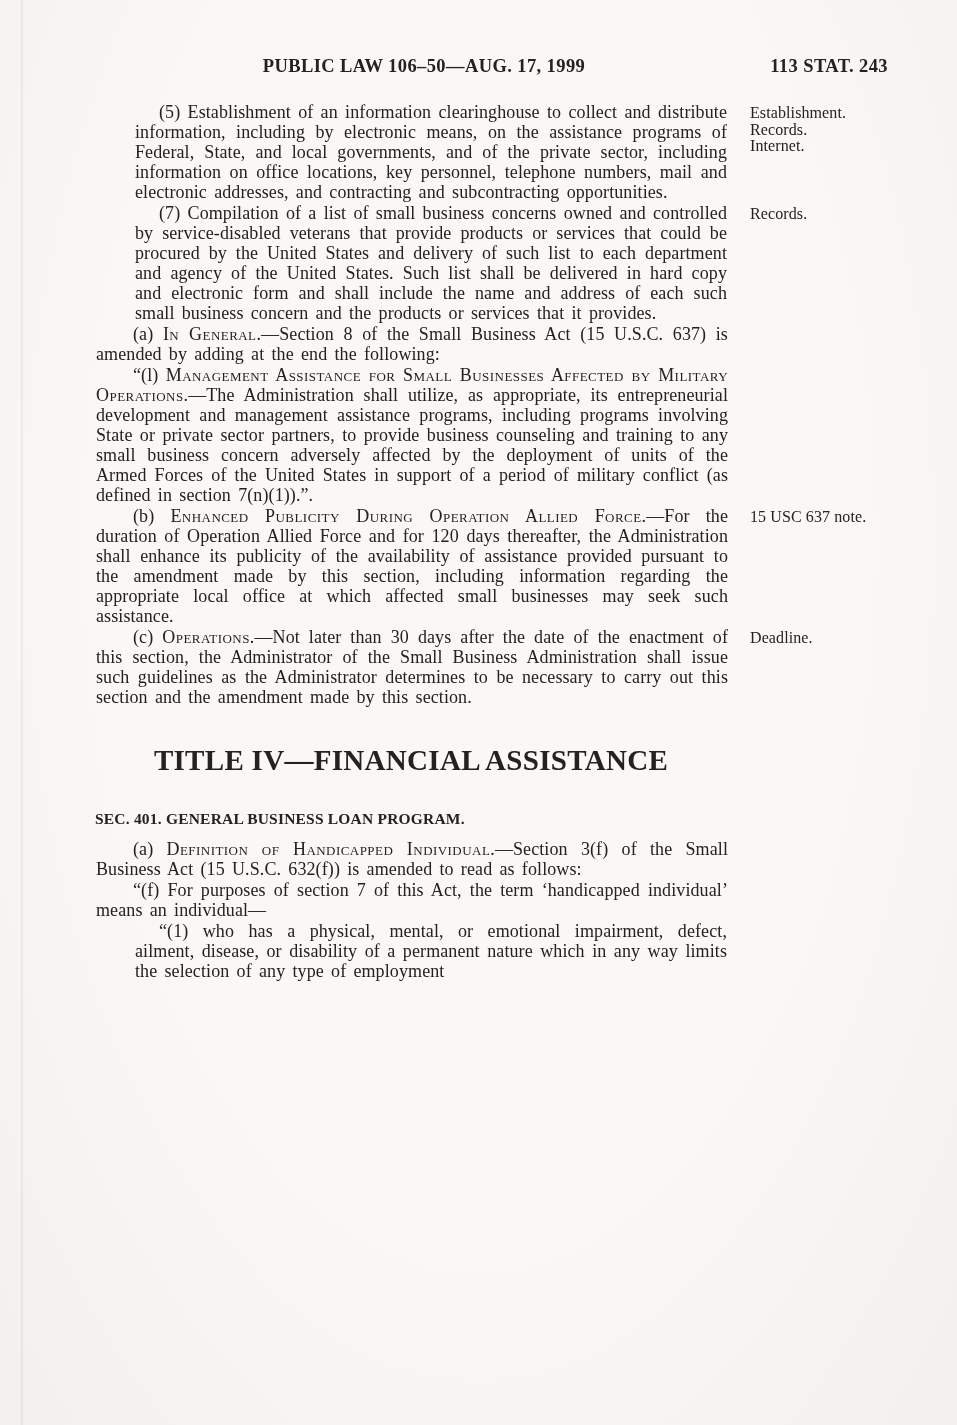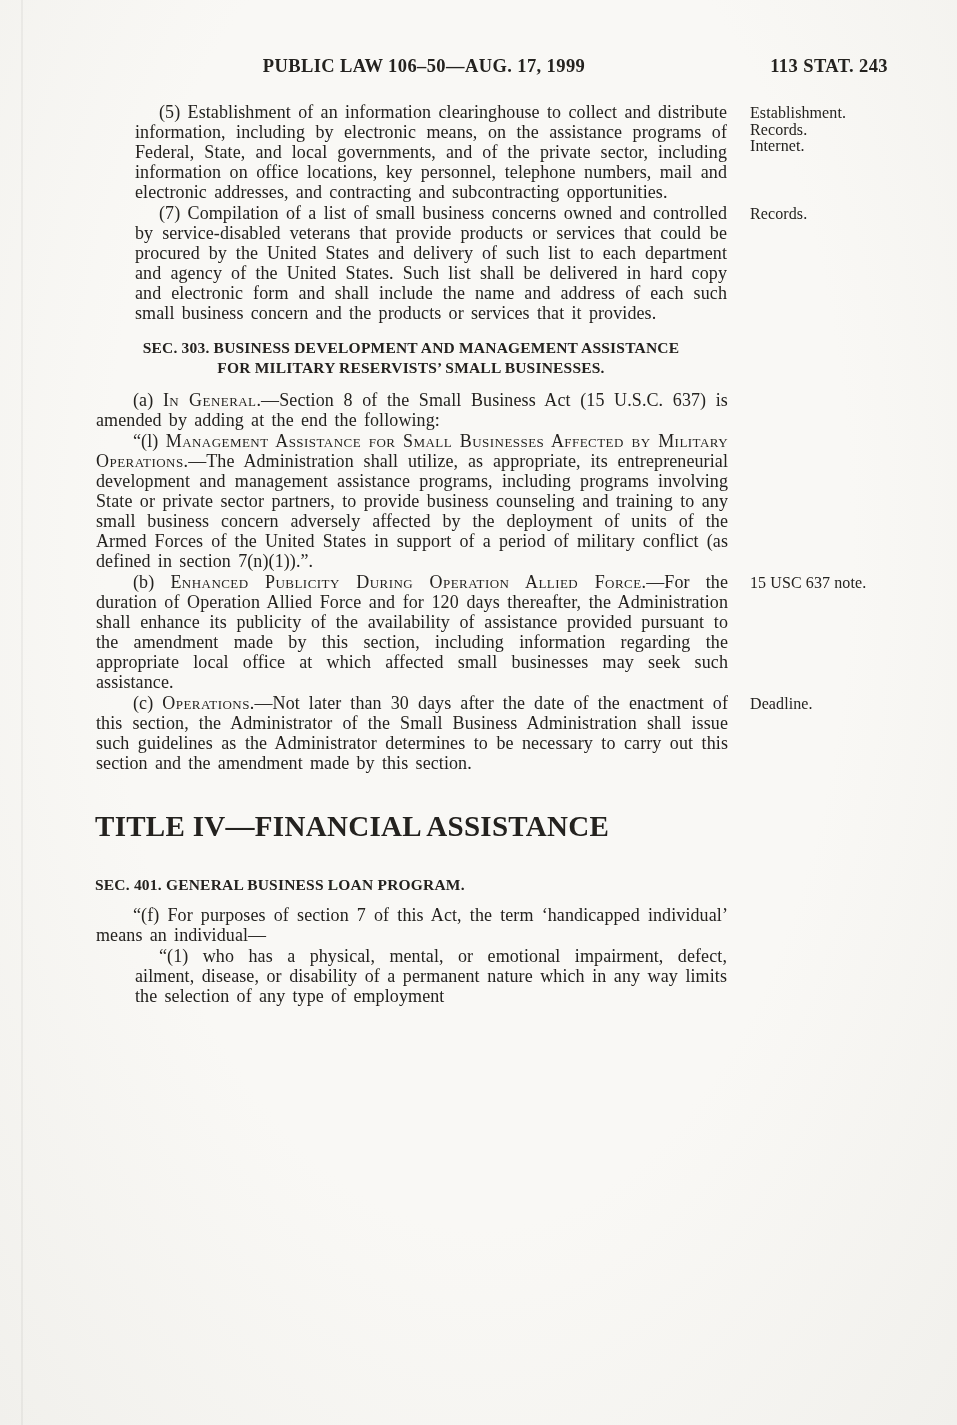--- a/index.html
+++ b/index.html
@@ -91,21 +91,21 @@
   .sec-heading.centered {
     text-align: center;
     margin: 15px 0 12px 0;
   }
   .sec-heading.left-align {
     text-align: left;
     margin: 0 0 10px 0;
   }
   .title-heading {
     width: 632px;
-    text-align: left;
+    text-align: center;
     font-weight: 700;
     font-size: 29px;
     line-height: 34px;
     letter-spacing: 0.3px;
     margin: 36px 0 32px 0;
   }
 </style>
 </head>
 <body>
 
@@ -129,26 +129,20 @@
     </div>
 
 
     <div class="block">
       <p class="para sub-para"><span>(7) Compilation of a list of small business concerns owned and controlled by service-disabled veterans that provide products or services that could be procured by the United States and delivery of such list to each department and agency of the United States. Such list shall be delivered in hard copy and electronic form and shall include the name and address of each such small business concern and the products or services that it provides.</span></p>
       <aside class="margin-note">
           <div>Records.</div>
         </aside>
     </div>
 
-    <div class="block">
-      <h2 class="sec-heading centered">
-          <div>SEC. 303. BUSINESS DEVELOPMENT AND MANAGEMENT ASSISTANCE</div>
-          <div>FOR MILITARY RESERVISTS’ SMALL BUSINESSES.</div>
-        </h2>
-    </div>
 
     <div class="block">
       <p class="para body-para"><span>(a) </span><span class="sc">In General</span><span>.—Section 8 of the Small Business Act (15 U.S.C. 637) is amended by adding at the end the following:</span></p>
     </div>
 
     <div class="block">
       <p class="para body-para"><span>“(l) </span><span class="sc">Management Assistance for Small Businesses Affected by Military Operations</span><span>.—The Administration shall utilize, as appropriate, its entrepreneurial development and management assistance programs, including programs involving State or private sector partners, to provide business counseling and training to any small business concern adversely affected by the deployment of units of the Armed Forces of the United States in support of a period of military conflict (as defined in section 7(n)(1)).”.</span></p>
     </div>
 
     <div class="block">
@@ -166,20 +160,23 @@
     </div>
 
     <div class="block">
       <h1 class="title-heading">TITLE IV—FINANCIAL ASSISTANCE</h1>
     </div>
 
     <div class="block">
       <h2 class="sec-heading left-align">SEC. 401. GENERAL BUSINESS LOAN PROGRAM.</h2>
     </div>
 
+    <div class="block">
+      <p class="para body-para"><span>(a) </span><span class="sc">Definition of Handicapped Individual</span><span>.—Section 3(f) of the Small Business Act (15 U.S.C. 632(f)) is amended to read as follows:</span></p>
+    </div>
 
     <div class="block">
       <p class="para body-para"><span>“(f) For purposes of section 7 of this Act, the term ‘handicapped individual’ means an individual—</span></p>
     </div>
 
     <div class="block">
       <p class="para sub-para"><span>“(1) who has a physical, mental, or emotional impairment, defect, ailment, disease, or disability of a permanent nature which in any way limits the selection of any type of employment</span></p>
     </div>
 
   </div>

